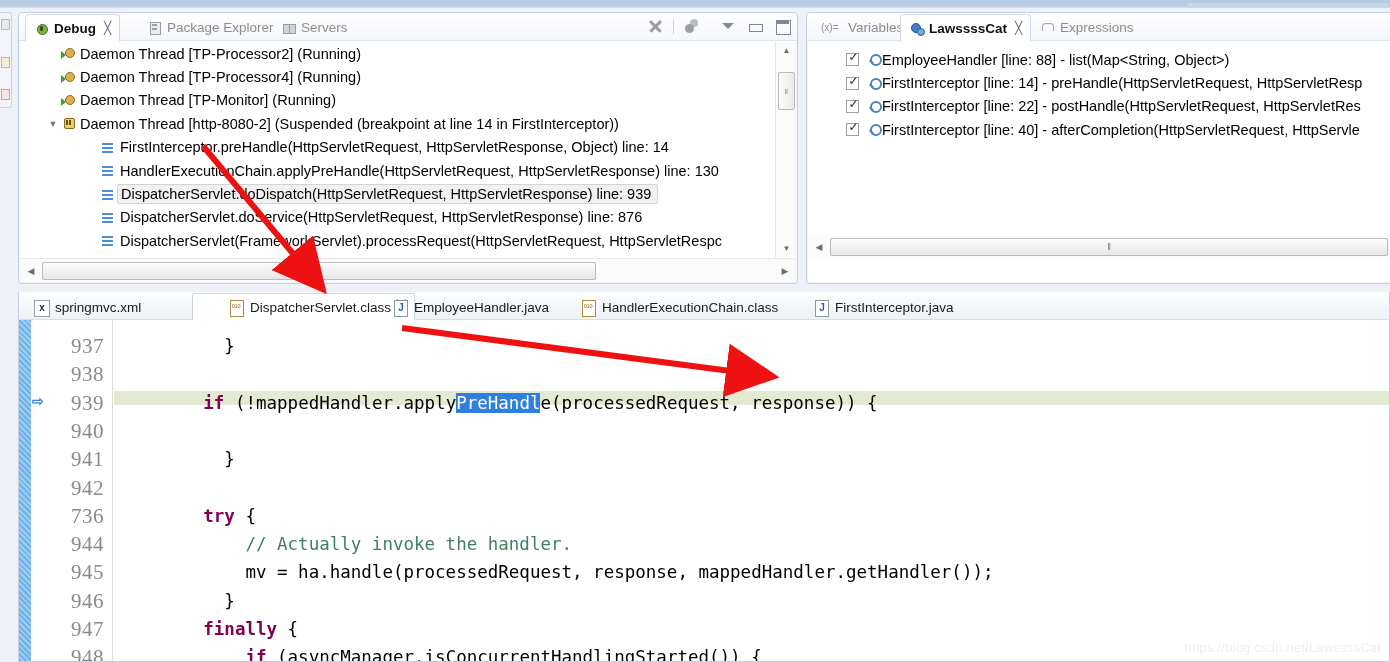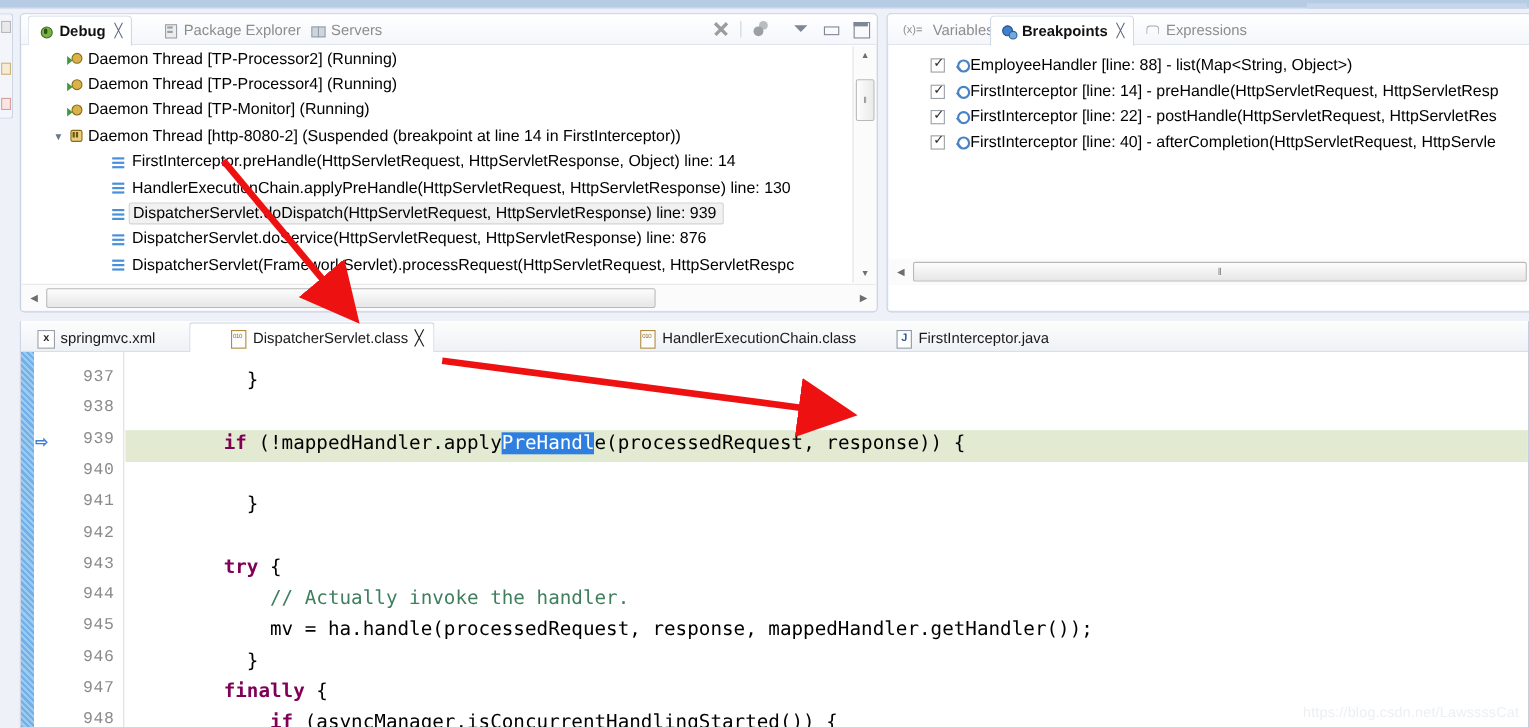--- a/index.html
+++ b/index.html
@@ -203,22 +203,22 @@
   .ico-web::before{ content:""; position:absolute; left:1px; top:1px; width:13px; height:13px;
      border-radius:50%; background:radial-gradient(circle at 35% 32%,#bfe0f7,#4a8fc7);
      border:1px solid #2f6ea8; }
 
   .code-area { position:absolute; left:0; top:28px; right:0; bottom:0; background:#fff; overflow:hidden; }
   .marker-bar { position:absolute; left:0; top:0; width:12px; bottom:0;
      background: repeating-linear-gradient(45deg,#74b0e8 0 2px,#9ccbf2 2px 4px); }
   .ann-col { position:absolute; left:12px; top:0; width:14px; bottom:0; background:#fff; }
   .gutter { position:absolute; left:26px; top:0; width:68px; bottom:0; background:#fff;
      border-right:1px solid #dcdcdc; }
-  .lnum { position:absolute; right:8px; font-family:Liberation Mono, monospace;
-     font-size:15px; color:#8a8a8a; letter-spacing:0.5px; }
+  .lnum { position:absolute; right:8px; font-family:Liberation Serif, serif;
+     font-size:21px; color:#8a8a8a; letter-spacing:0.5px; }
   .arrow-marker { position:absolute; left:1px; font-size:14px; color:#3f7fd0; font-weight:bold; }
   .codelines { position:absolute; left:95px; top:0; right:0; bottom:0;
      font-family:"DejaVu Sans Mono","Liberation Mono",monospace; font-size:17.5px; }
   .cl { position:absolute; left:0; right:0; white-space:pre; color:#000; padding-left:5px; }
   .cl.hl { background:#e2ebd2; }
   .kw { color:#7f0055; font-weight:bold; }
   .cmt { color:#3f7f5f; }
   .selhl { background:#2f7fe0; color:#ffffff; }
 
   
@@ -331,21 +331,21 @@
   </div>
 
   <div class="view" id="bp-view">
     <div class="view-tabs">
       <div class="vtab" style="left:6px;">
         <span class="ico ico-var">(x)=</span>
         <span>Variables</span>
       </div>
       <div class="vtab active" style="left:93px;">
         <span class="ico ico-bp"></span>
-        <span>Breakpoints</span>
+        <span>LawssssCat</span>
         <span class="xmark">╳</span>
       </div>
       <div class="vtab" style="left:225px;">
         <span class="ico ico-expr"></span>
         <span>Expressions</span>
       </div>
     </div>
 
     <div class="vtools" style="right:-6px; top:38px;">
       <div class="tbtn xred"></div>
@@ -387,24 +387,28 @@
       <div class="thumb" style="position:absolute;top:3px;left:22px;right:6px;height:18px;background:linear-gradient(to bottom,#fdfdfd,#e6e6e6);border:1px solid #b9b9b9;border-radius:2px;text-align:center;font-size:9px;color:#7b7b7b;line-height:17px;">‖</div>
     </div>
   </div>
 
   <div id="editor">
     <div class="etabs" id="editor-tabs">
         <div class="etab" style="left: 6px;">
           <span class="ico ico-xml"></span>
           <span>springmvc.xml</span>
         </div>
-        <div class="etab active" style="left: 153px; padding-left: 36px;">
+        <div class="etab active" style="left: 173px; padding-left: 36px;">
           <span class="ico ico-class"></span>
           <span>DispatcherServlet.class</span>
           <span class="xmark">╳</span>
+        </div>
+        <div class="etab" style="left: 365px;">
+          <span class="ico ico-java"></span>
+          <span>EmployeeHandler.java</span>
         </div>
         <div class="etab" style="left: 786px;">
           <span class="ico ico-java"></span>
           <span>FirstInterceptor.java</span>
         </div>
         <div class="etab" style="left: 553px;">
           <span class="ico ico-class"></span>
           <span>HandlerExecutionChain.class</span>
         </div>
       </div>
@@ -414,31 +418,31 @@
       <div class="ann-col">
           <div class="arrow-marker" style="top: 72.6px;">⇨</div>
         </div>
       <div class="gutter" id="gutter">
           <div class="lnum" style="top: 14px;">937</div>
           <div class="lnum" style="top: 42.3px;">938</div>
           <div class="lnum" style="top: 70.6px;">939</div>
           <div class="lnum" style="top: 98.9px;">940</div>
           <div class="lnum" style="top: 127.2px;">941</div>
           <div class="lnum" style="top: 155.5px;">942</div>
-          <div class="lnum" style="top: 183.8px;">943</div>
+          <div class="lnum" style="top: 183.8px;">736</div>
           <div class="lnum" style="top: 212.1px;">944</div>
           <div class="lnum" style="top: 240.4px;">945</div>
           <div class="lnum" style="top: 268.7px;">946</div>
           <div class="lnum" style="top: 297px;">947</div>
           <div class="lnum" style="top: 325.3px;">948</div>
         </div>
       <div class="codelines" id="codelines">
           <div class="cl" style="top: 14px; height: 28.3px; line-height: 24.3px;"><span>          </span><span>}</span></div>
           <div class="cl" style="top: 42.3px; height: 28.3px; line-height: 24.3px;"></div>
-          <div class="cl hl" style="top: 70.6px; height: 29px; line-height: 24.3px;"><span>        </span><span class="kw">if</span><span> (!mappedHandler.apply</span><span class="selhl">PreHandl</span><span>e(processedRequest, response)) {</span></div>
+          <div class="cl hl" style="top: 70.6px; height: 14px; line-height: 24.3px;"><span>        </span><span class="kw">if</span><span> (!mappedHandler.apply</span><span class="selhl">PreHandl</span><span>e(processedRequest, response)) {</span></div>
           <div class="cl" style="top: 127.2px; height: 28.3px; line-height: 24.3px;"><span>          </span><span>}</span></div>
           <div class="cl" style="top: 155.5px; height: 28.3px; line-height: 24.3px;"></div>
           <div class="cl" style="top: 183.8px; height: 28.3px; line-height: 24.3px;"><span>        </span><span class="kw">try</span><span> {</span></div>
           <div class="cl" style="top: 240.4px; height: 28.3px; line-height: 24.3px;"><span>            </span><span>mv = ha.handle(processedRequest, response, mappedHandler.getHandler());</span></div>
           <div class="cl" style="top: 212.1px; height: 28.3px; line-height: 24.3px;"><span>            </span><span class="cmt">// Actually invoke the handler.</span></div>
           <div class="cl" style="top: 268.7px; height: 28.3px; line-height: 24.3px;"><span>          </span><span>}</span></div>
           <div class="cl" style="top: 297px; height: 28.3px; line-height: 24.3px;"><span>        </span><span class="kw">finally</span><span> {</span></div>
           <div class="cl" style="top: 325.3px; height: 28.3px; line-height: 24.3px;"><span>            </span><span class="kw">if</span><span> (asyncManager.isConcurrentHandlingStarted()) {</span></div>
         </div>
 

